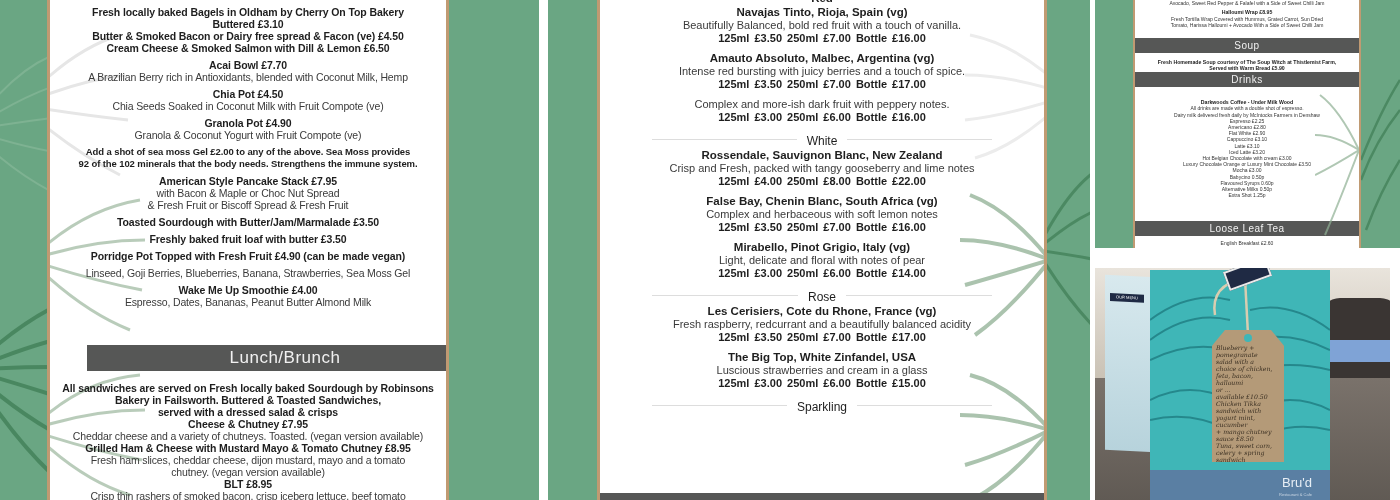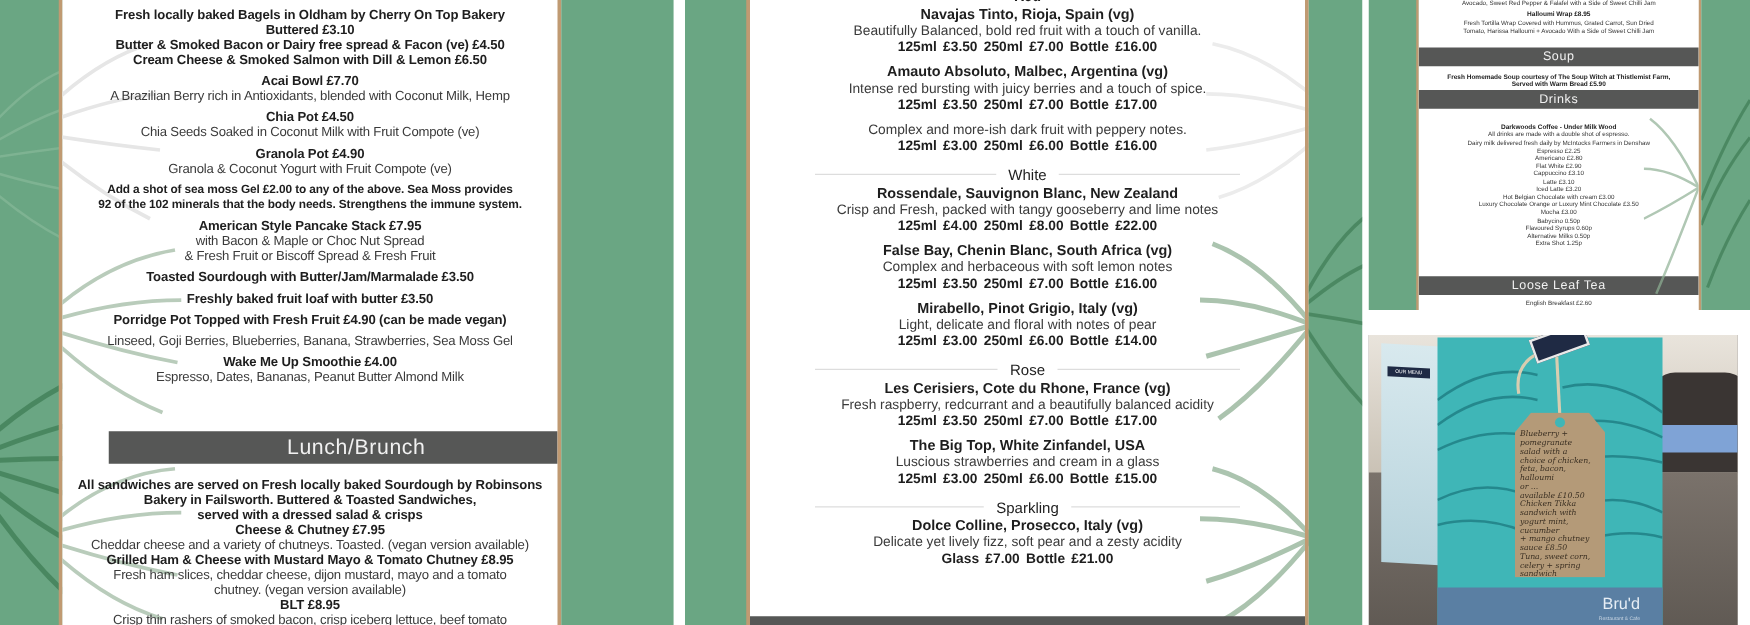--- a/index.html
+++ b/index.html
@@ -238,25 +238,20 @@
     </div>
     <div class="wblk">
       <div class="w-name">The Big Top, White Zinfandel, USA</div>
       <div class="w-desc">Luscious strawberries and cream in a glass</div>
       <div class="w-price">125ml £3.00   250ml £6.00   Bottle £15.00</div>
     </div>
 
     <div class="wine-sec">
       <div class="rule" style="left:52px;width:340px;"></div>
       <span class="lab">Sparkling</span>
-    </div>
-    <div class="wblk">
-      <div class="w-name">Dolce Colline, Prosecco, Italy (vg)</div>
-      <div class="w-desc">Delicate yet lively fizz, soft pear and a zesty acidity</div>
-      <div class="w-price">Glass £7.00   Bottle £21.00</div>
     </div>
   </div>
   <div class="band" style="position:absolute;left:0;top:493px;width:444px;height:7px;"></div>
 </div>
 <div class="tile tan-edge" style="left:1044px;top:0;width:3px;height:500px;"></div>
 
 <div class="tile green" style="left:1047px;top:0;width:43px;height:500px;">
   <svg class="leaf" style="left:-10px;top:150px;" width="60" height="200" viewBox="0 0 60 200">
     <g stroke="#3f7d55" stroke-width="3" fill="none" opacity="0.7">
       <path d="M0 100 Q30 40 60 20"></path>

